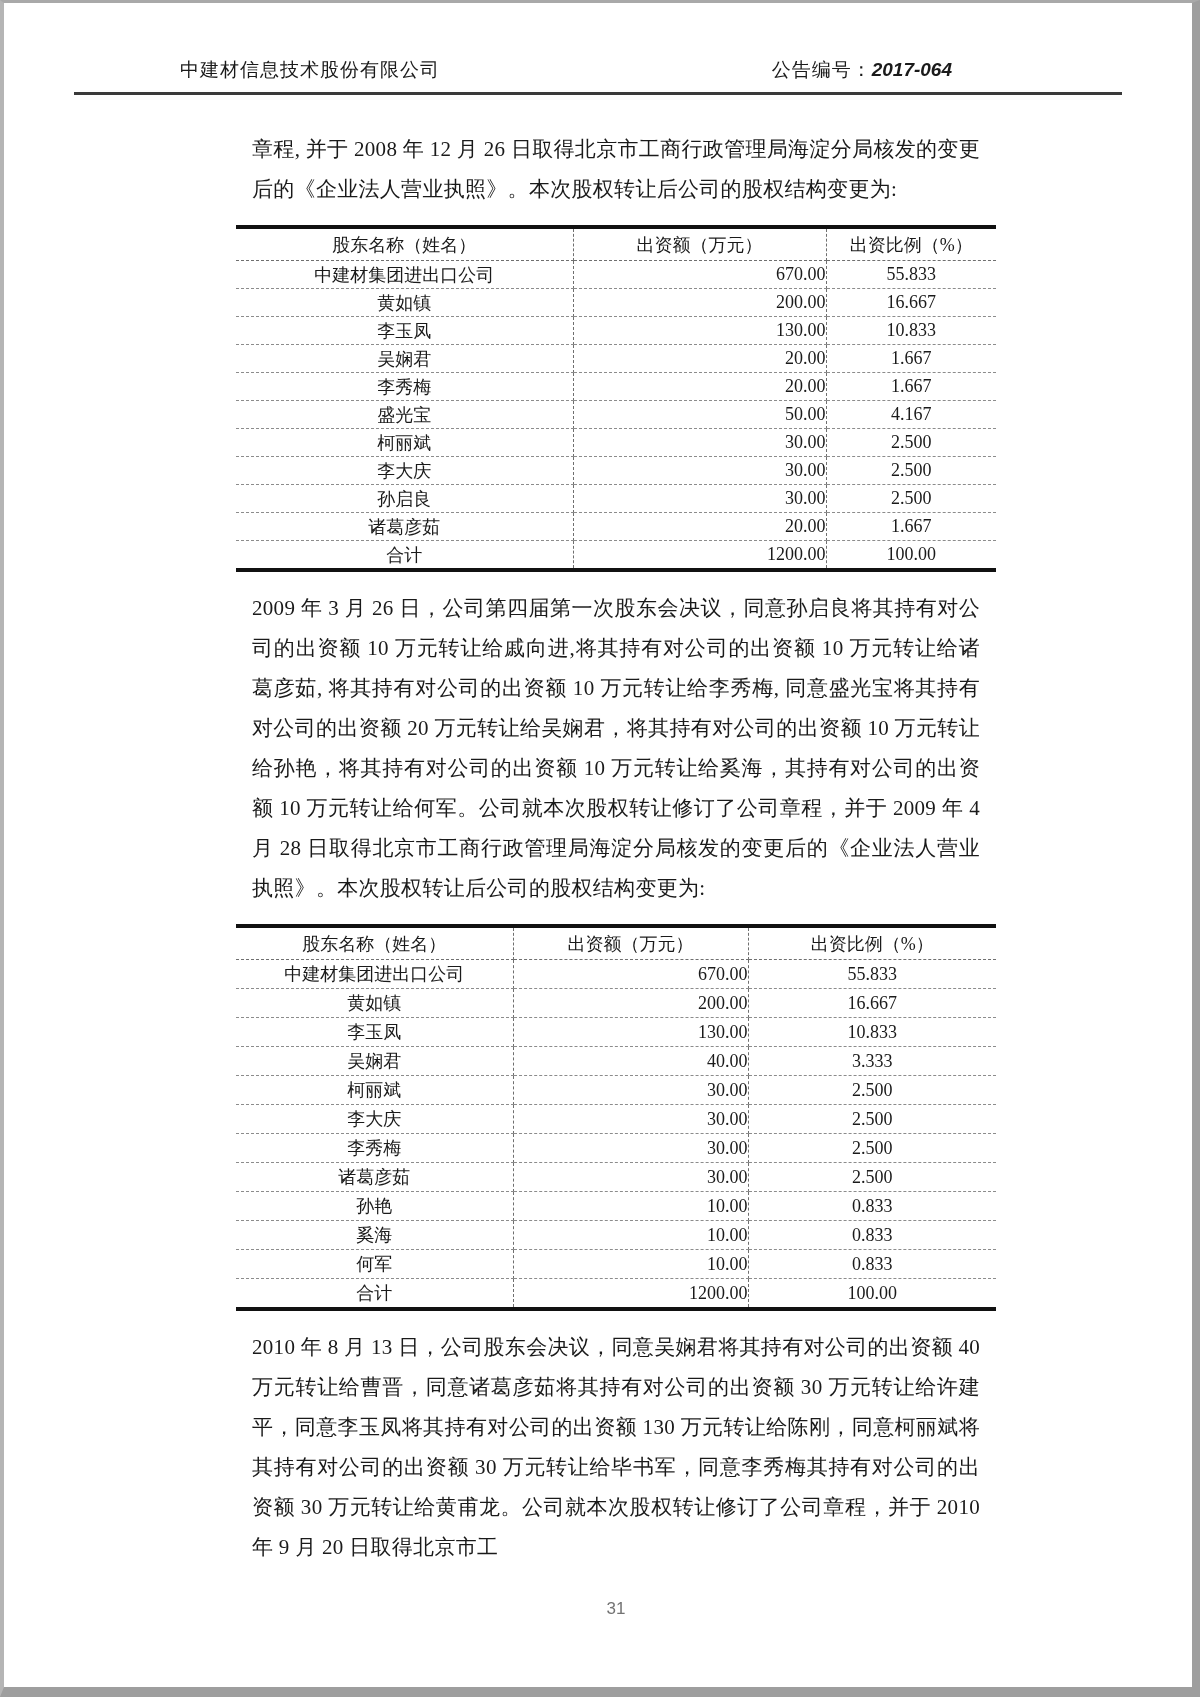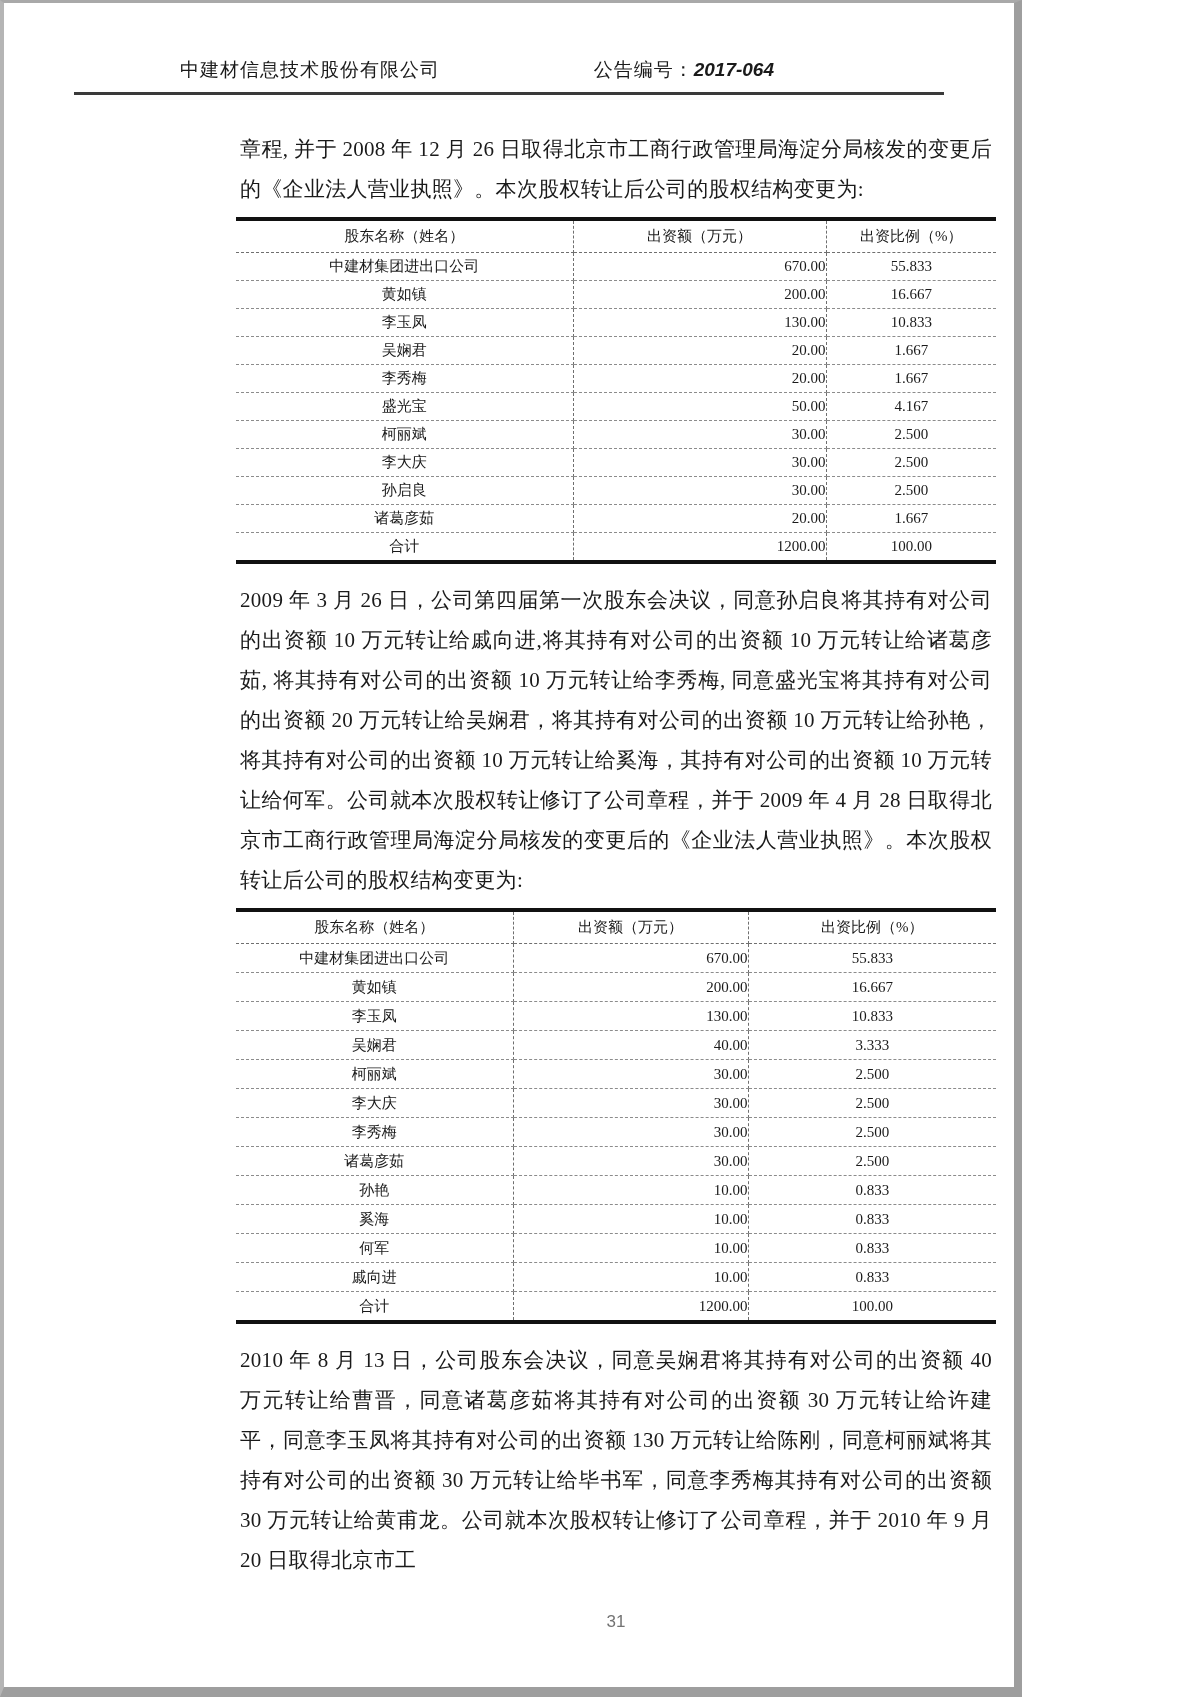--- a/index.html
+++ b/index.html
@@ -4,21 +4,21 @@
 <style>
   html, body {
     margin: 0;
     padding: 0;
     background: #ffffff;
     font-family: "Liberation Serif", "DejaVu Serif", serif;
     color: #1a1a1a;
   }
   .page {
     position: relative;
-    width: 1022px;
+    width: 1200px;
     height: 1697px;
     box-sizing: border-box;
     background: #ffffff;
     border-top: 3px solid #a9a9a9;
     border-left: 4px solid #b5b5b5;
     border-right: 8px solid #9e9e9e;
     border-bottom: 10px solid #9e9e9e;
     overflow: hidden;
   }
   
@@ -43,39 +43,39 @@
     border: 0;
     border-top: 3px solid #3a3a3a;
     height: 0;
   }
   
   .content {
     width: 760px;
     margin-left: 232px;
   }
   .body-text {
-    margin: 4px;
+    margin: 16px;
     padding: 0;
     font-size: 21px;
     line-height: 40px;
     text-align: justify;
     letter-spacing: 0.3px;
   }
   .para-1 { margin-top: 34px; }
   .para-2 { margin-top: 16px; }
   .para-3 { margin-top: 16px; }
   
   table.share-table {
     width: 760px;
     margin-top: 8px;
     border-collapse: collapse;
     table-layout: fixed;
     border-top: 4px solid #111111;
     border-bottom: 4px solid #111111;
-    font-size: 15px;
+    font-size: 18px;
   }
   table.share-table th {
     font-weight: normal;
     text-align: center;
     height: 31px;
     border-bottom: 1px dashed #6f6f6f;
     padding: 0;
   }
   table.share-table td {
     height: 27px;
@@ -259,25 +259,20 @@
           <tr>
             <td class="c-name v1">奚海</td>
             <td class="c-amt v2">10.00</td>
             <td class="c-ratio">0.833</td>
           </tr>
           <tr>
             <td class="c-name v1">何军</td>
             <td class="c-amt v2">10.00</td>
             <td class="c-ratio">0.833</td>
           </tr>
-          <tr>
-            <td class="c-name v1">戚向进</td>
-            <td class="c-amt v2">10.00</td>
-            <td class="c-ratio">0.833</td>
-          </tr>
           <tr class="total">
             <td class="c-name v1">合计</td>
             <td class="c-amt v2">1200.00</td>
             <td class="c-ratio">100.00</td>
           </tr>
       </tbody>
     </table>
 
     <p class="body-text para-3">2010 年 8 月 13 日，公司股东会决议，同意吴娴君将其持有对公司的出资额 40 万元转让给曹晋，同意诸葛彦茹将其持有对公司的出资额 30 万元转让给许建平，同意李玉凤将其持有对公司的出资额 130 万元转让给陈刚，同意柯丽斌将其持有对公司的出资额 30 万元转让给毕书军，同意李秀梅其持有对公司的出资额 30 万元转让给黄甫龙。公司就本次股权转让修订了公司章程，并于 2010 年 9 月 20 日取得北京市工</p>
 

